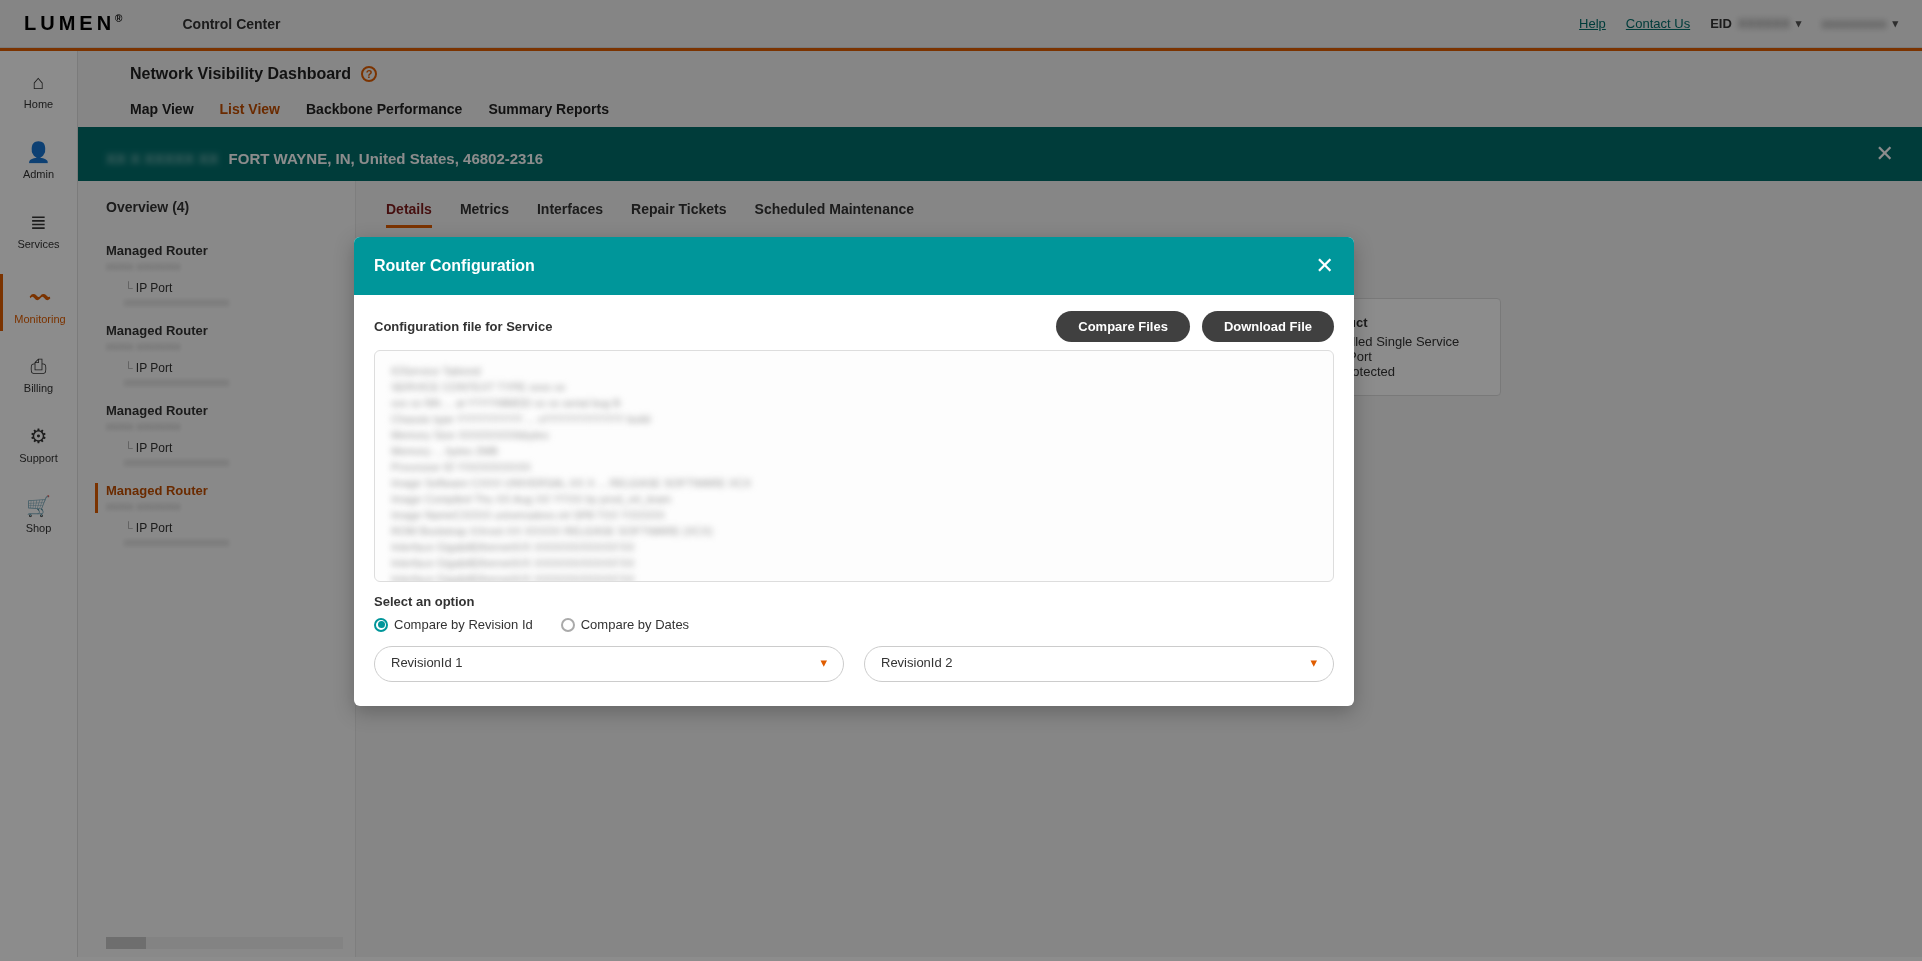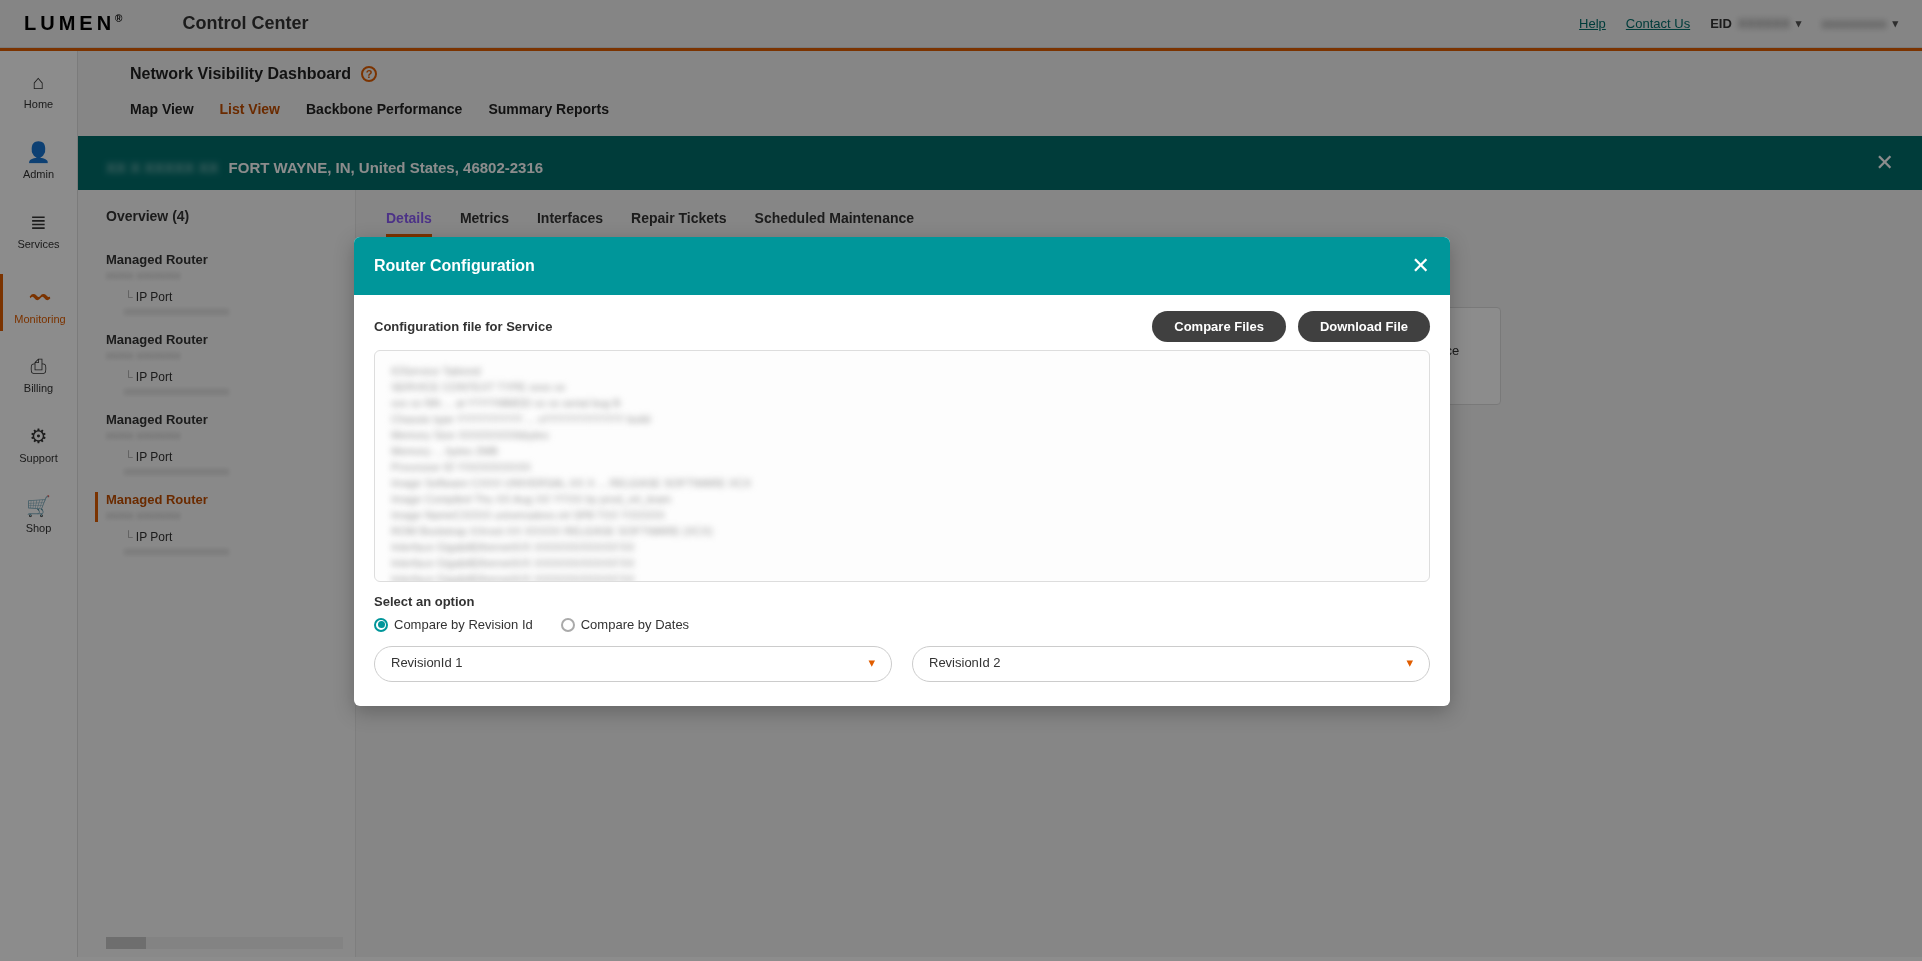--- a/index.html
+++ b/index.html
@@ -2,40 +2,40 @@
 <html><head>
 <meta charset="utf-8">
 <style>
 * { box-sizing: border-box; margin: 0; padding: 0; }
 body { font-family: Arial, Helvetica, sans-serif; font-size: 13px; color: #333; background: #fff; width: 1922px; height: 961px; position: relative; overflow: hidden; }
 
 
 .topbar { height: 48px; background: #f3f3f3; border-bottom: 1px solid #ddd; display: flex; align-items: center; padding: 0 24px; }
 .logo { font-family: Arial; font-weight: 700; letter-spacing: 4px; font-size: 20px; color: #000; margin-right: 60px; }
 .logo sup { font-size: 10px; letter-spacing: 0; }
-.app-title { font-weight: 700; font-size: 18px; color: #333; }
+.app-title { font-weight: 700; font-size: 14px; color: #333; }
 .topbar-right { margin-left: auto; display: flex; align-items: center; gap: 20px; font-size: 13px; }
 .topbar-right a { color: #006e6b; text-decoration: underline; cursor: pointer; }
 .topbar-right .eid { color: #333; font-weight: 700; display: flex; align-items: center; gap: 6px; }
 .blur-s { filter: blur(3px); color: #888; }
 .chev { font-size: 11px; color: #555; }
 
 .orange-bar { height: 3px; background: #e05d00; }
 
 
 .main { display: flex; height: calc(100% - 55px); }
 .leftnav { width: 78px; background: #fff; border-right: 1px solid #e0e0e0; display: flex; flex-direction: column; align-items: center; padding-top: 14px; gap: 18px; }
 .leftnav .navitem { display: flex; flex-direction: column; align-items: center; gap: 4px; font-size: 11px; color: #333; cursor: pointer; width: 100%; padding: 6px 0; }
 .leftnav .navitem.active { border-left: 3px solid #e05d00; color: #e05d00; }
 .leftnav .navitem.active .icon { color: #e05d00; }
 .leftnav .icon { font-size: 20px; }
 
 .content { flex: 1; background: #f4f4f4; position: relative; display: flex; flex-direction: column; }
 
-.page-header { padding: 14px 30px 11px 52px; text-align: center; }
+.page-header { padding: 14px 30px 2px 52px; text-align: center; }
 .page-title-row { display: flex; align-items: center; gap: 10px; }
 .page-title { font-weight: 700; font-size: 16px; color: #222; }
 .help-circle { width: 16px; height: 16px; border: 2px solid #e05d00; border-radius: 50%; color: #e05d00; font-size: 11px; font-weight: 700; display: flex; align-items: center; justify-content: center; }
 .tabs { display: flex; gap: 26px; margin-top: 18px; font-weight: 700; font-size: 14px; }
 .tabs .tab { color: #222; cursor: pointer; padding-bottom: 8px; }
 .tabs .tab.active { color: #c24e00; }
 
 .teal-banner { background: #006e6b; color: #fff; padding: 14px 28px; display: flex; align-items: flex-end; justify-content: space-between; }
 .teal-banner .loc { font-weight: 700; font-size: 15px; display: flex; align-items: center; gap: 10px; }
 .teal-banner .blur-loc { filter: blur(3px); opacity: .5; }
@@ -49,28 +49,28 @@
 .router-item .rblur { font-size: 11px; filter: blur(2px); color: #bbb; font-weight: 400; }
 .ip-port { font-size: 12px; margin: 8px 0 0 18px; color: #333; }
 .ip-port::before { content: "└ "; color: #aaa; }
 .ip-port .pblur { filter: blur(2px); color: #bbb; font-size: 10px; }
 .side-scroll { margin-top: auto; height: 12px; background: #eee; display: flex; align-items: center; }
 .side-scroll .thumb { height: 12px; width: 40px; background: #c9c9c9; }
 
 .detail-area { flex: 1; padding: 20px 30px; }
 .detail-tabs { display: flex; gap: 28px; font-weight: 700; font-size: 14px; margin-bottom: 10px; }
 .detail-tabs .dtab { color: #333; cursor: pointer; padding-bottom: 8px; }
-.detail-tabs .dtab.active { color: #8b5cf6; border-bottom: 3px solid #e05d00; }
+.detail-tabs .dtab.active { color: #7f1d1d; border-bottom: 3px solid #e05d00; }
 .info-card { border: 1px solid #ddd; border-radius: 4px; padding: 16px; font-size: 13px; color: #333; background: #fff; }
 
 
 .scrim { position: absolute; inset: 0; background: rgba(0,0,0,.45); }
 
 
-.modal { position: absolute; top: 237px; left: 354px; width: 1096px; background: #fff; border-radius: 6px; box-shadow: 0 6px 20px rgba(0,0,0,.25); display: flex; flex-direction: column; overflow: hidden; }
+.modal { position: absolute; top: 237px; left: 354px; width: 1000px; background: #fff; border-radius: 6px; box-shadow: 0 6px 20px rgba(0,0,0,.25); display: flex; flex-direction: column; overflow: hidden; }
 .modal-head { background: #00969a; color: #fff; padding: 16px 20px; display: flex; align-items: center; justify-content: space-between; }
 .modal-head h2 { font-size: 16px; font-weight: 700; }
 .modal-head .mclose { font-size: 22px; cursor: pointer; }
 .modal-body { padding: 16px 20px 24px 20px; }
 .modal-row1 { display: flex; align-items: center; justify-content: space-between; }
 .cfg-label { font-weight: 700; font-size: 13px; }
 .btn-row { display: flex; gap: 12px; }
 .btn { background: #404040; color: #fff; border: none; border-radius: 18px; font-weight: 700; font-size: 13px; padding: 8px 22px; cursor: pointer; }
 .cfg-box { border: 1px solid #ddd; border-radius: 6px; margin-top: 8px; height: 232px; padding: 12px 16px; background: #fdfdfd; overflow: hidden; }
 .cfg-box .cline { height: 14px; margin: 2px 0; filter: blur(3px); color: #999; font-size: 11px; white-space: nowrap; }

